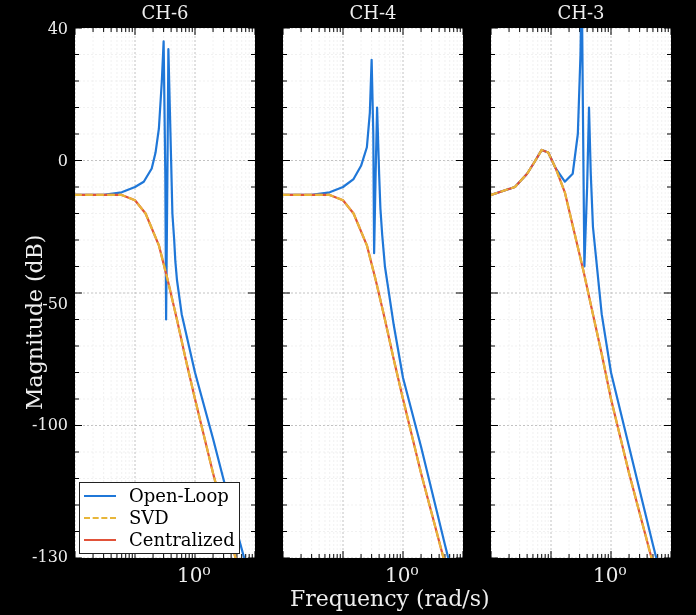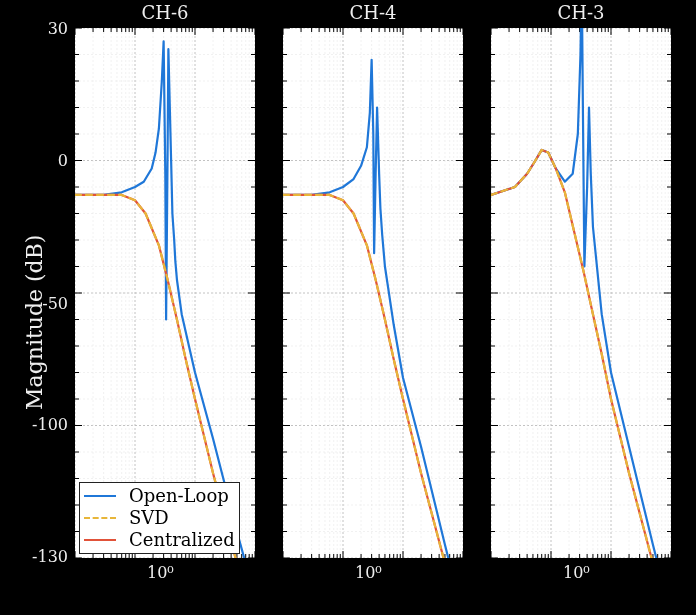--- a/index.html
+++ b/index.html
@@ -52,22 +52,23 @@
   .yticklabel {
     position: absolute;
     color: #eee;
     font-size: 16px;
     text-align: right;
     width: 40px;
   }
   .xticklabel {
     position: absolute;
     color: #eee;
-    font-size: 16px;
+    font-size: 20px;
     text-align: center;
+    margin-left: 30px;
   }
   .legend {
     position: absolute;
     background: #fff;
     border: 1px solid #222;
     padding: 2px 4px 2px 4px;
     font-size: 18px;
     line-height: 22px;
   }
   .legend-row {
@@ -88,34 +89,35 @@
     border-top: 2px solid;
   }
 </style>
 </head>
 <body>
 
 <div class="figure">
 
   <div class="ylabel" style="left:22px; top:410px;">Magnitude (dB)</div>
 
-  <div class="yticklabel" style="left:28px; top:19px;">30</div>
+  <div class="yticklabel" style="left:28px; top:19px;">40</div>
   <div class="yticklabel" style="left:28px; top:151px;">0</div>
   <div class="yticklabel" style="left:28px; top:294px;">-50</div>
   <div class="yticklabel" style="left:28px; top:415px;">-100</div>
   <div class="yticklabel" style="left:28px; top:547px;">-130</div>
 
   <div class="title" style="left:125px; top:2px; width:80px;">CH-6</div>
   <div class="title" style="left:333px; top:2px; width:80px;">CH-4</div>
   <div class="title" style="left:541px; top:2px; width:80px;">CH-3</div>
 
   <div class="xticklabel" style="left:147px; top:563px;">10⁰</div>
   <div class="xticklabel" style="left:355px; top:563px;">10⁰</div>
   <div class="xticklabel" style="left:563px; top:563px;">10⁰</div>
 
+  <div class="xlabel" style="left:290px; top:586px;">Frequency (rad/s)</div>
 
   <div class="panel-wrap" style="left:75px; top:28px;">
     <div class="panel" style="width:180px; height:530px;">
       <svg class="plot" viewBox="0 0 180 530" preserveAspectRatio="none">
           <line x1="0" x2="180" y1="530" y2="530" stroke="#bbb" stroke-width="0.9" stroke-dasharray="2,2"></line>
           <line x1="0" x2="180" y1="503.5" y2="503.5" stroke="#e2e2e2" stroke-width="0.5" stroke-dasharray="2,2"></line>
           <line x1="0" x2="180" y1="477" y2="477" stroke="#e2e2e2" stroke-width="0.5" stroke-dasharray="2,2"></line>
           <line x1="0" x2="180" y1="450.5" y2="450.5" stroke="#e2e2e2" stroke-width="0.5" stroke-dasharray="2,2"></line>
           <line x1="0" x2="180" y1="424" y2="424" stroke="#e2e2e2" stroke-width="0.5" stroke-dasharray="2,2"></line>
           <line x1="0" x2="180" y1="397.5" y2="397.5" stroke="#bbb" stroke-width="0.9" stroke-dasharray="2,2"></line>

